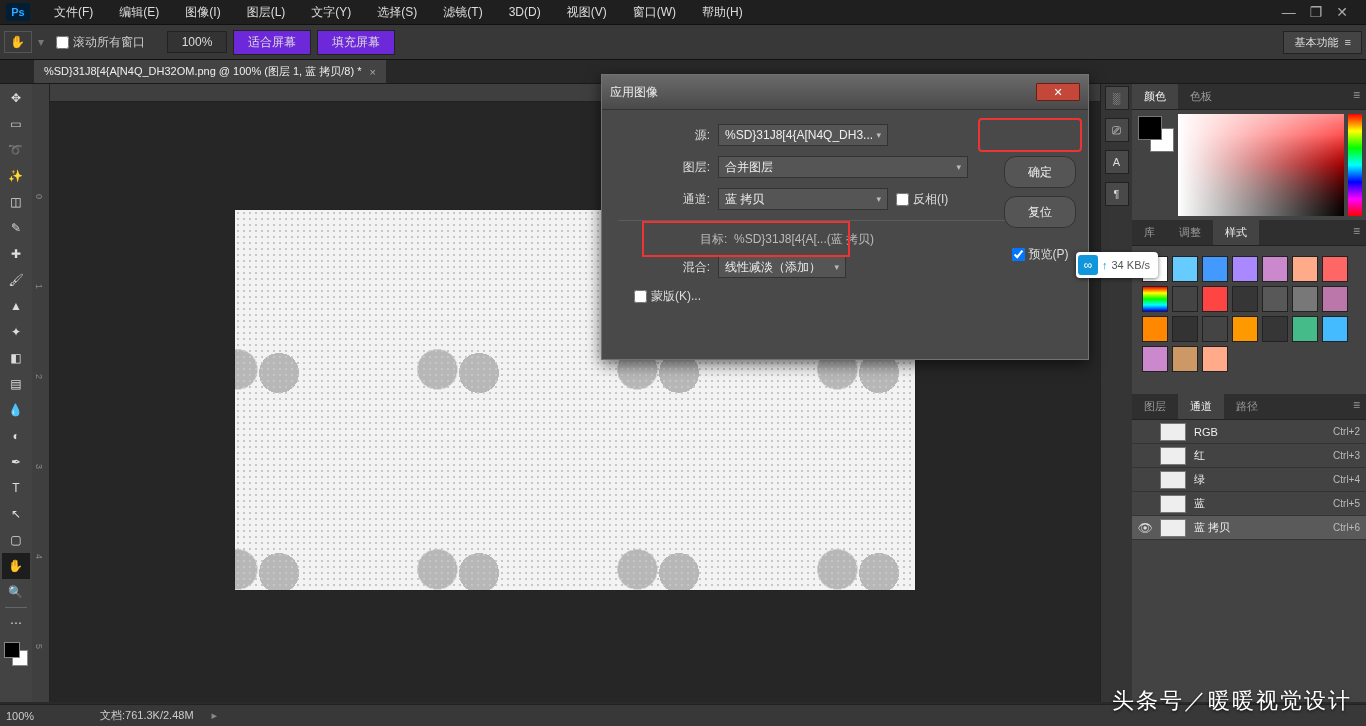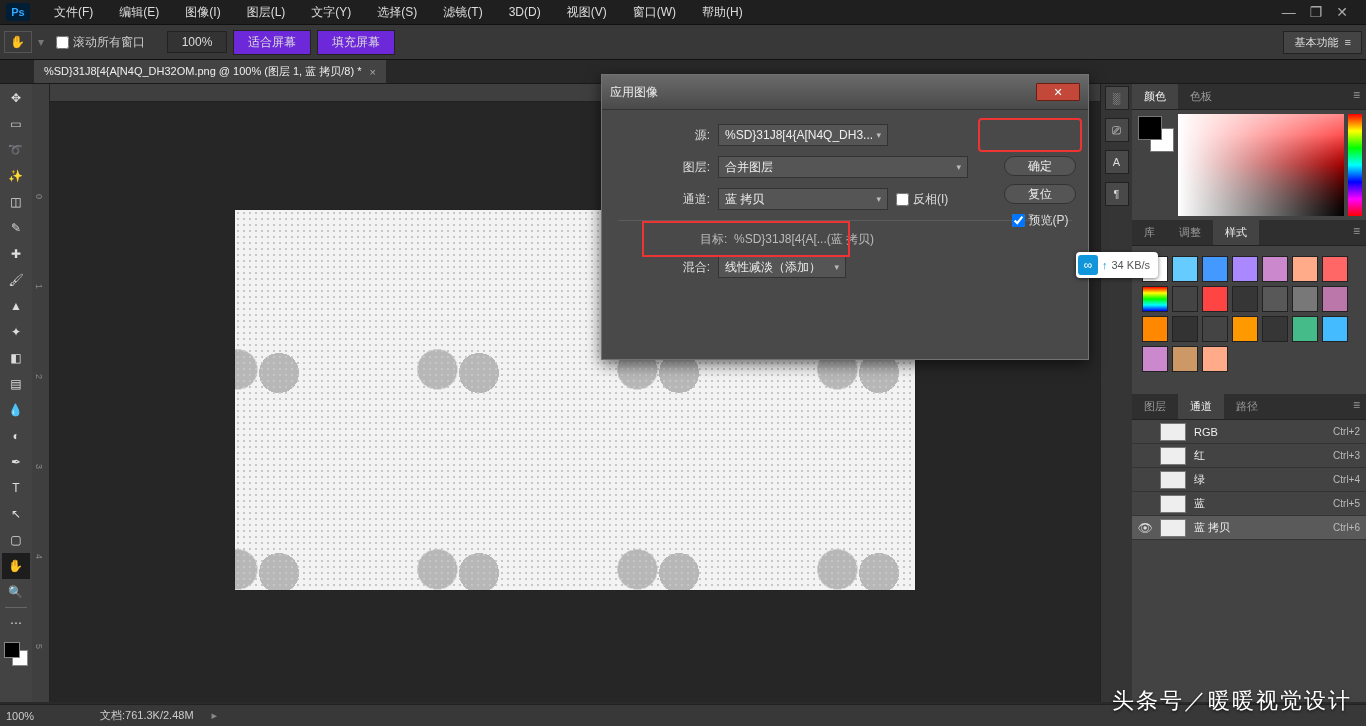--- a/index.html
+++ b/index.html
@@ -88,21 +88,21 @@
   .dlg-close { margin-left: auto; width: 44px; height: 18px; background: #c44839; color: #fff; display:flex; align-items:center; justify-content:center; font-size:11px; border:1px solid #6a1e14; border-radius:1px;}
   .dlg-body { padding: 14px 16px; position: relative; height: calc(100% - 24px); color:#ddd;}
   .dlg-row { display: flex; align-items: center; margin-bottom: 10px; font-size: 12px; gap: 8px; }
   .dlg-label { width: 92px; text-align: right; color: #ddd; }
   .dlg-sel { flex: 0 0 170px; height: 22px; background: #555; border: 1px solid #333; color: #eee; padding: 0 6px; display: flex; align-items: center; justify-content: space-between; }
   .dlg-sel.sm { flex: 0 0 128px; }
   .dlg-sel.num { flex: 0 0 44px; justify-content:center; background:#5a5a5a;}
   .dlg-caret { font-size: 9px; color: #bbb; }
   .dlg-check { display: flex; align-items: center; gap: 4px; }
   .dlg-right { position: absolute; top: 46px; right: 12px; display: flex; flex-direction: column; gap: 8px; align-items: center; }
-  .dlg-btn { width: 72px; height: 20px; background: #555; border: 1px solid #333; color: #eee; display: flex; align-items: center; justify-content: center; border-radius: 12px; font-size:12px; cursor:pointer;}
+  .dlg-btn { width: 72px; height: 32px; background: #555; border: 1px solid #333; color: #eee; display: flex; align-items: center; justify-content: center; border-radius: 12px; font-size:12px; cursor:pointer;}
   .dlg-target { margin-left: 82px; color:#bbb; font-size:12px; margin-bottom:8px;}
   .dlg-disabled { color:#888; }
   .red-box { border: 2px solid #e33; position: absolute; pointer-events:none; z-index:60; }
   .rb-ok { top: 118px; left: 978px; width: 104px; height: 34px; border-radius:4px;}
   .rb-blend { top: 221px; left: 642px; width: 208px; height: 36px; }
 
   
   .upload-pill { position:absolute; top:252px; left:1076px; z-index:55; background:#fff; border-radius:4px; padding:3px 8px 3px 2px; display:flex; align-items:center; gap:4px; box-shadow:0 1px 4px rgba(0,0,0,.5); color:#555; font-size:11px;}
   .upload-pill .ico { width:20px; height:20px; background:#1296db; border-radius:3px; color:#fff; display:flex; align-items:center; justify-content:center; font-size:12px;}
   .upload-pill .arr { color:#1296db; font-size:11px;}
@@ -334,25 +334,31 @@
     </div>
     <div style="height:1px;background:#5c5c5c;margin:6px 0 10px;"></div>
     <div class="dlg-target"><span>目标:</span> &nbsp;<span>%SD}31J8[4{A[...(蓝 拷贝)</span></div>
     <div class="dlg-row">
       <span class="dlg-label">混合:</span>
       <div class="dlg-sel sm">
           <span>线性减淡（添加）</span>
           <span class="dlg-caret">▾</span>
         </div>
     </div>
+    <div class="dlg-row" style="margin-left:16px;">
+      <label class="dlg-check">
+          <input type="checkbox" style="">
+          <span>蒙版(K)...</span>
+        </label>
+    </div>
 
     <div class="dlg-right">
       <div class="dlg-btn">确定</div>
       <div class="dlg-btn">复位</div>
-      <label class="dlg-check" style="">
+      <label class="dlg-check" style="margin-top:10px">
           <input type="checkbox" checked="" style="">
           <span>预览(P)</span>
         </label>
     </div>
   </div>
 </div>
 
 <div class="red-box rb-ok"></div>
 <div class="red-box rb-blend"></div>
 

